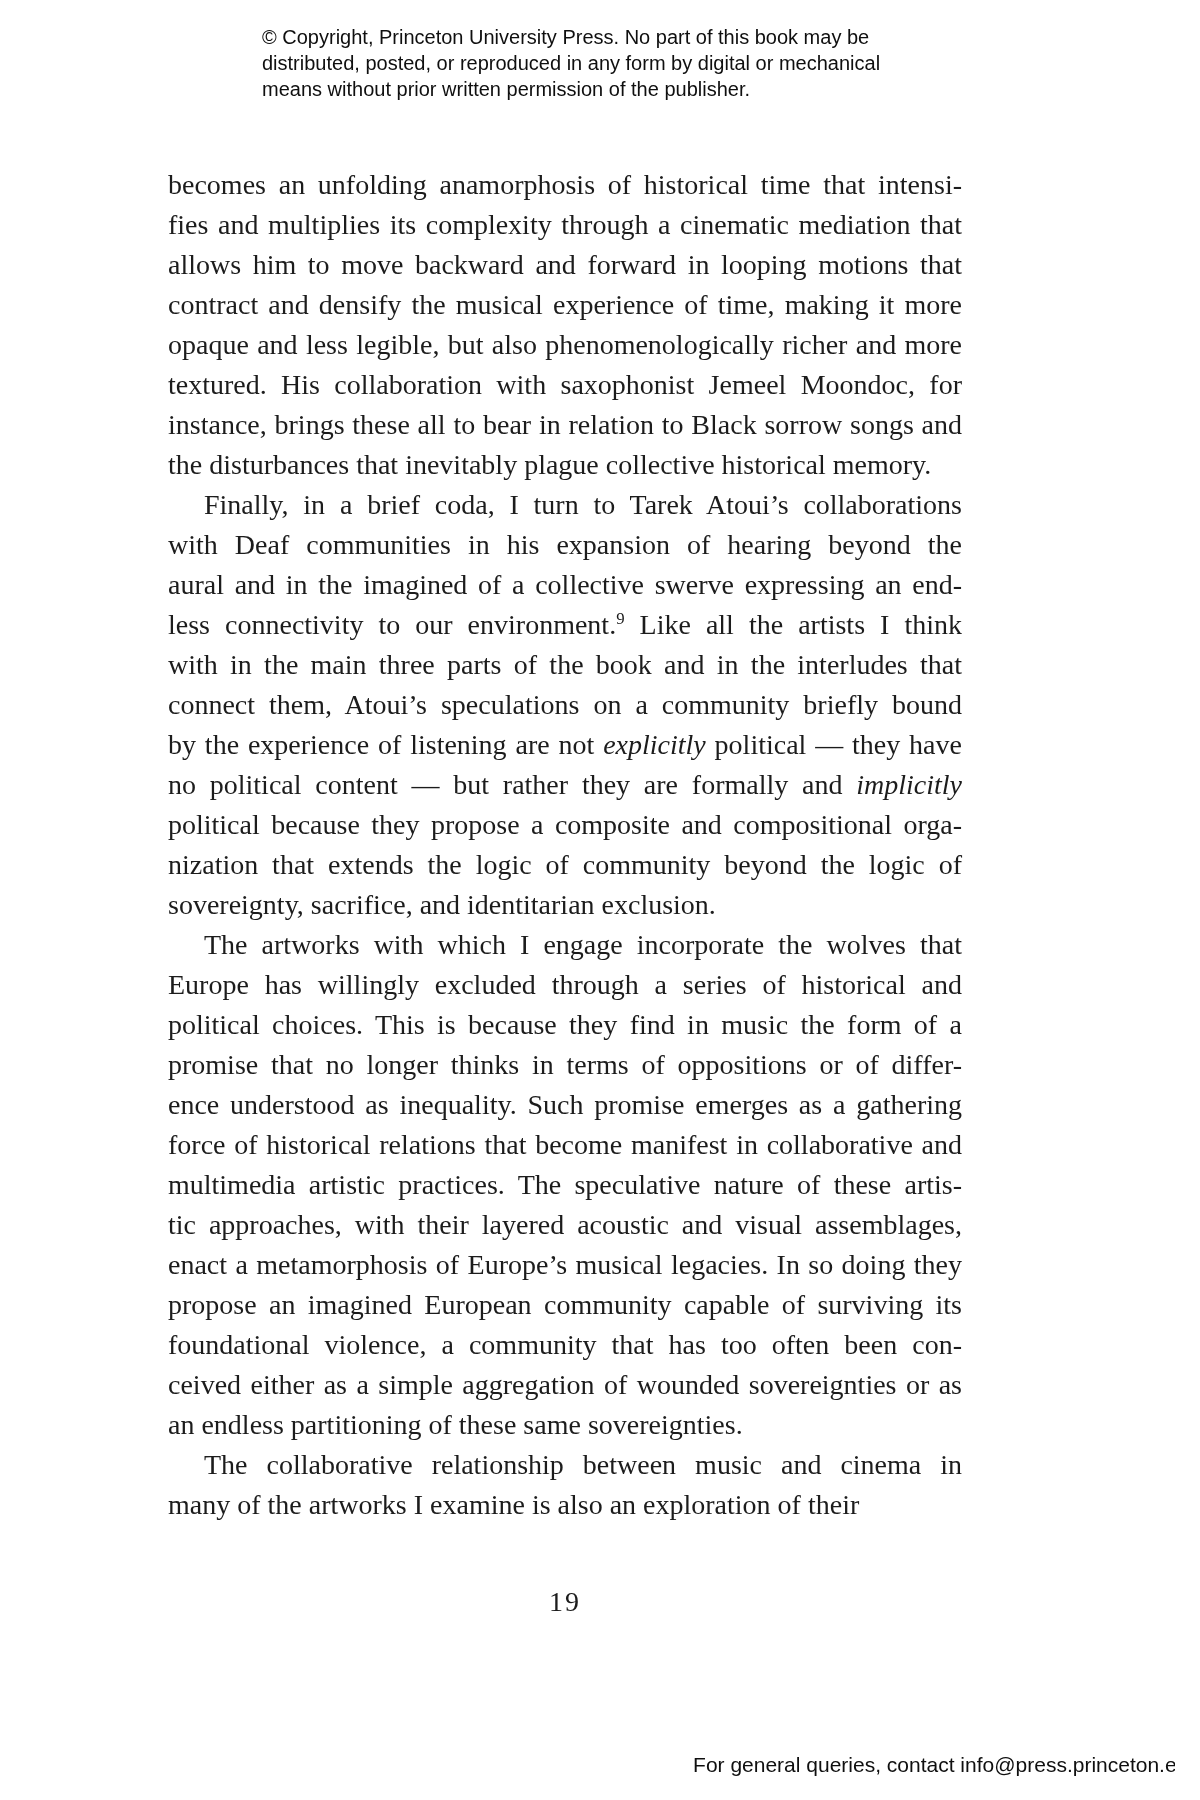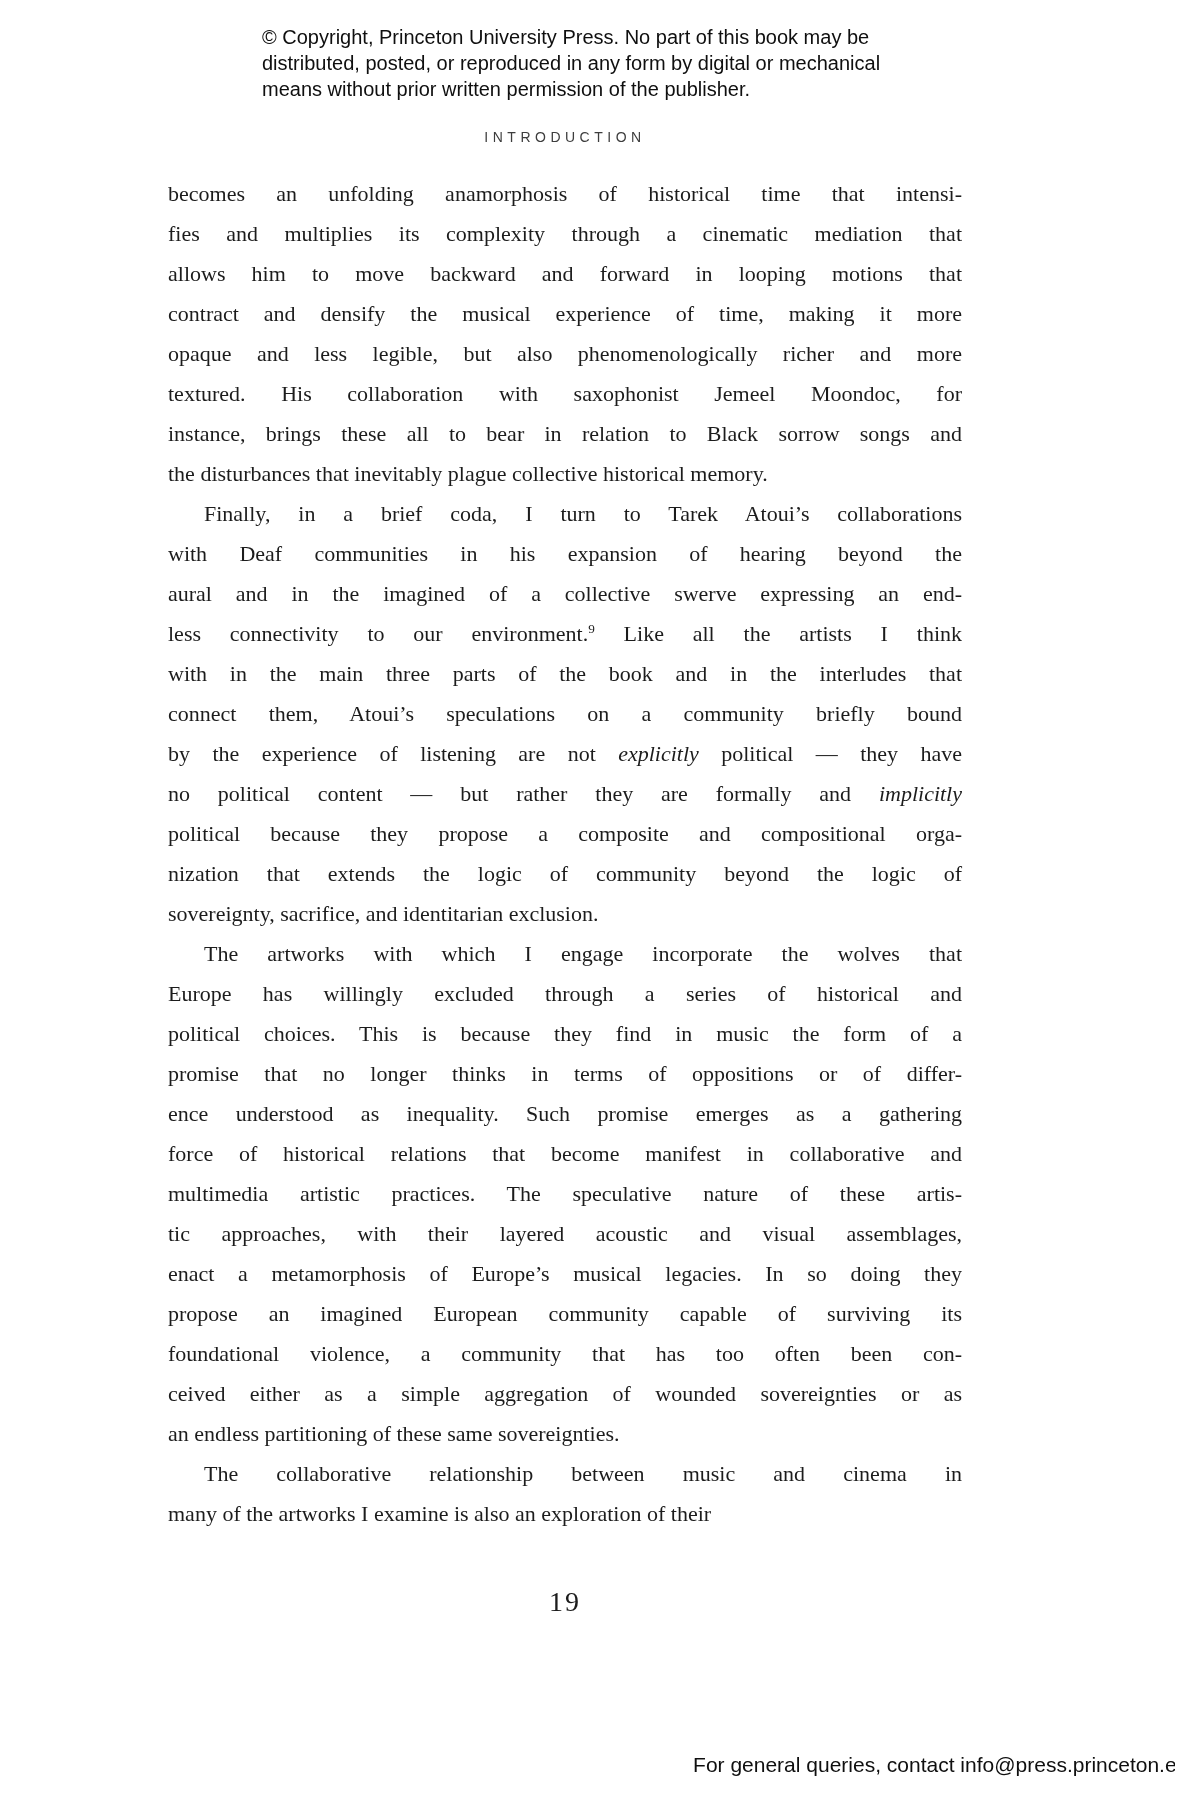--- a/index.html
+++ b/index.html
@@ -28,23 +28,23 @@
     text-align: center;
     font-family: "Liberation Sans", sans-serif;
     font-size: 14px;
     font-weight: 400;
     letter-spacing: 4.5px;
     color: #3d3d3d;
   }
   .body-text {
     position: absolute;
     left: 168px;
-    top: 174px;
+    top: 165px;
     width: 794px;
-    font-size: 22px;
+    font-size: 28px;
     line-height: 40px;
     color: #1c1c1c;
   }
   .para { margin: 0; }
   .line {
     text-align: justify;
     text-align-last: justify;
   }
   .line.last { text-align-last: left; }
   .line.indent { text-indent: 36px; }
@@ -80,21 +80,20 @@
 <body>
 
 <div class="page">
 
   <div class="copyright">
     <div>© Copyright, Princeton University Press. No part of this book may be</div>
     <div>distributed, posted, or reproduced in any form by digital or mechanical</div>
     <div>means without prior written permission of the publisher.</div>
   </div>
 
-  <div class="running-head">INTRODUCTION</div>
 
   <div class="body-text">
       <div class="para">
         <div class="line"><span>becomes an unfolding anamorphosis of historical time that intensi-</span></div>
         <div class="line"><span>fies and multiplies its complexity through a cinematic mediation that</span></div>
         <div class="line"><span>allows him to move backward and forward in looping motions that</span></div>
         <div class="line"><span>contract and densify the musical experience of time, making it more</span></div>
         <div class="line"><span>opaque and less legible, but also phenomenologically richer and more</span></div>
         <div class="line"><span>textured. His collaboration with saxophonist Jemeel Moondoc, for</span></div>
         <div class="line"><span>instance, brings these all to bear in relation to Black sorrow songs and</span></div>

